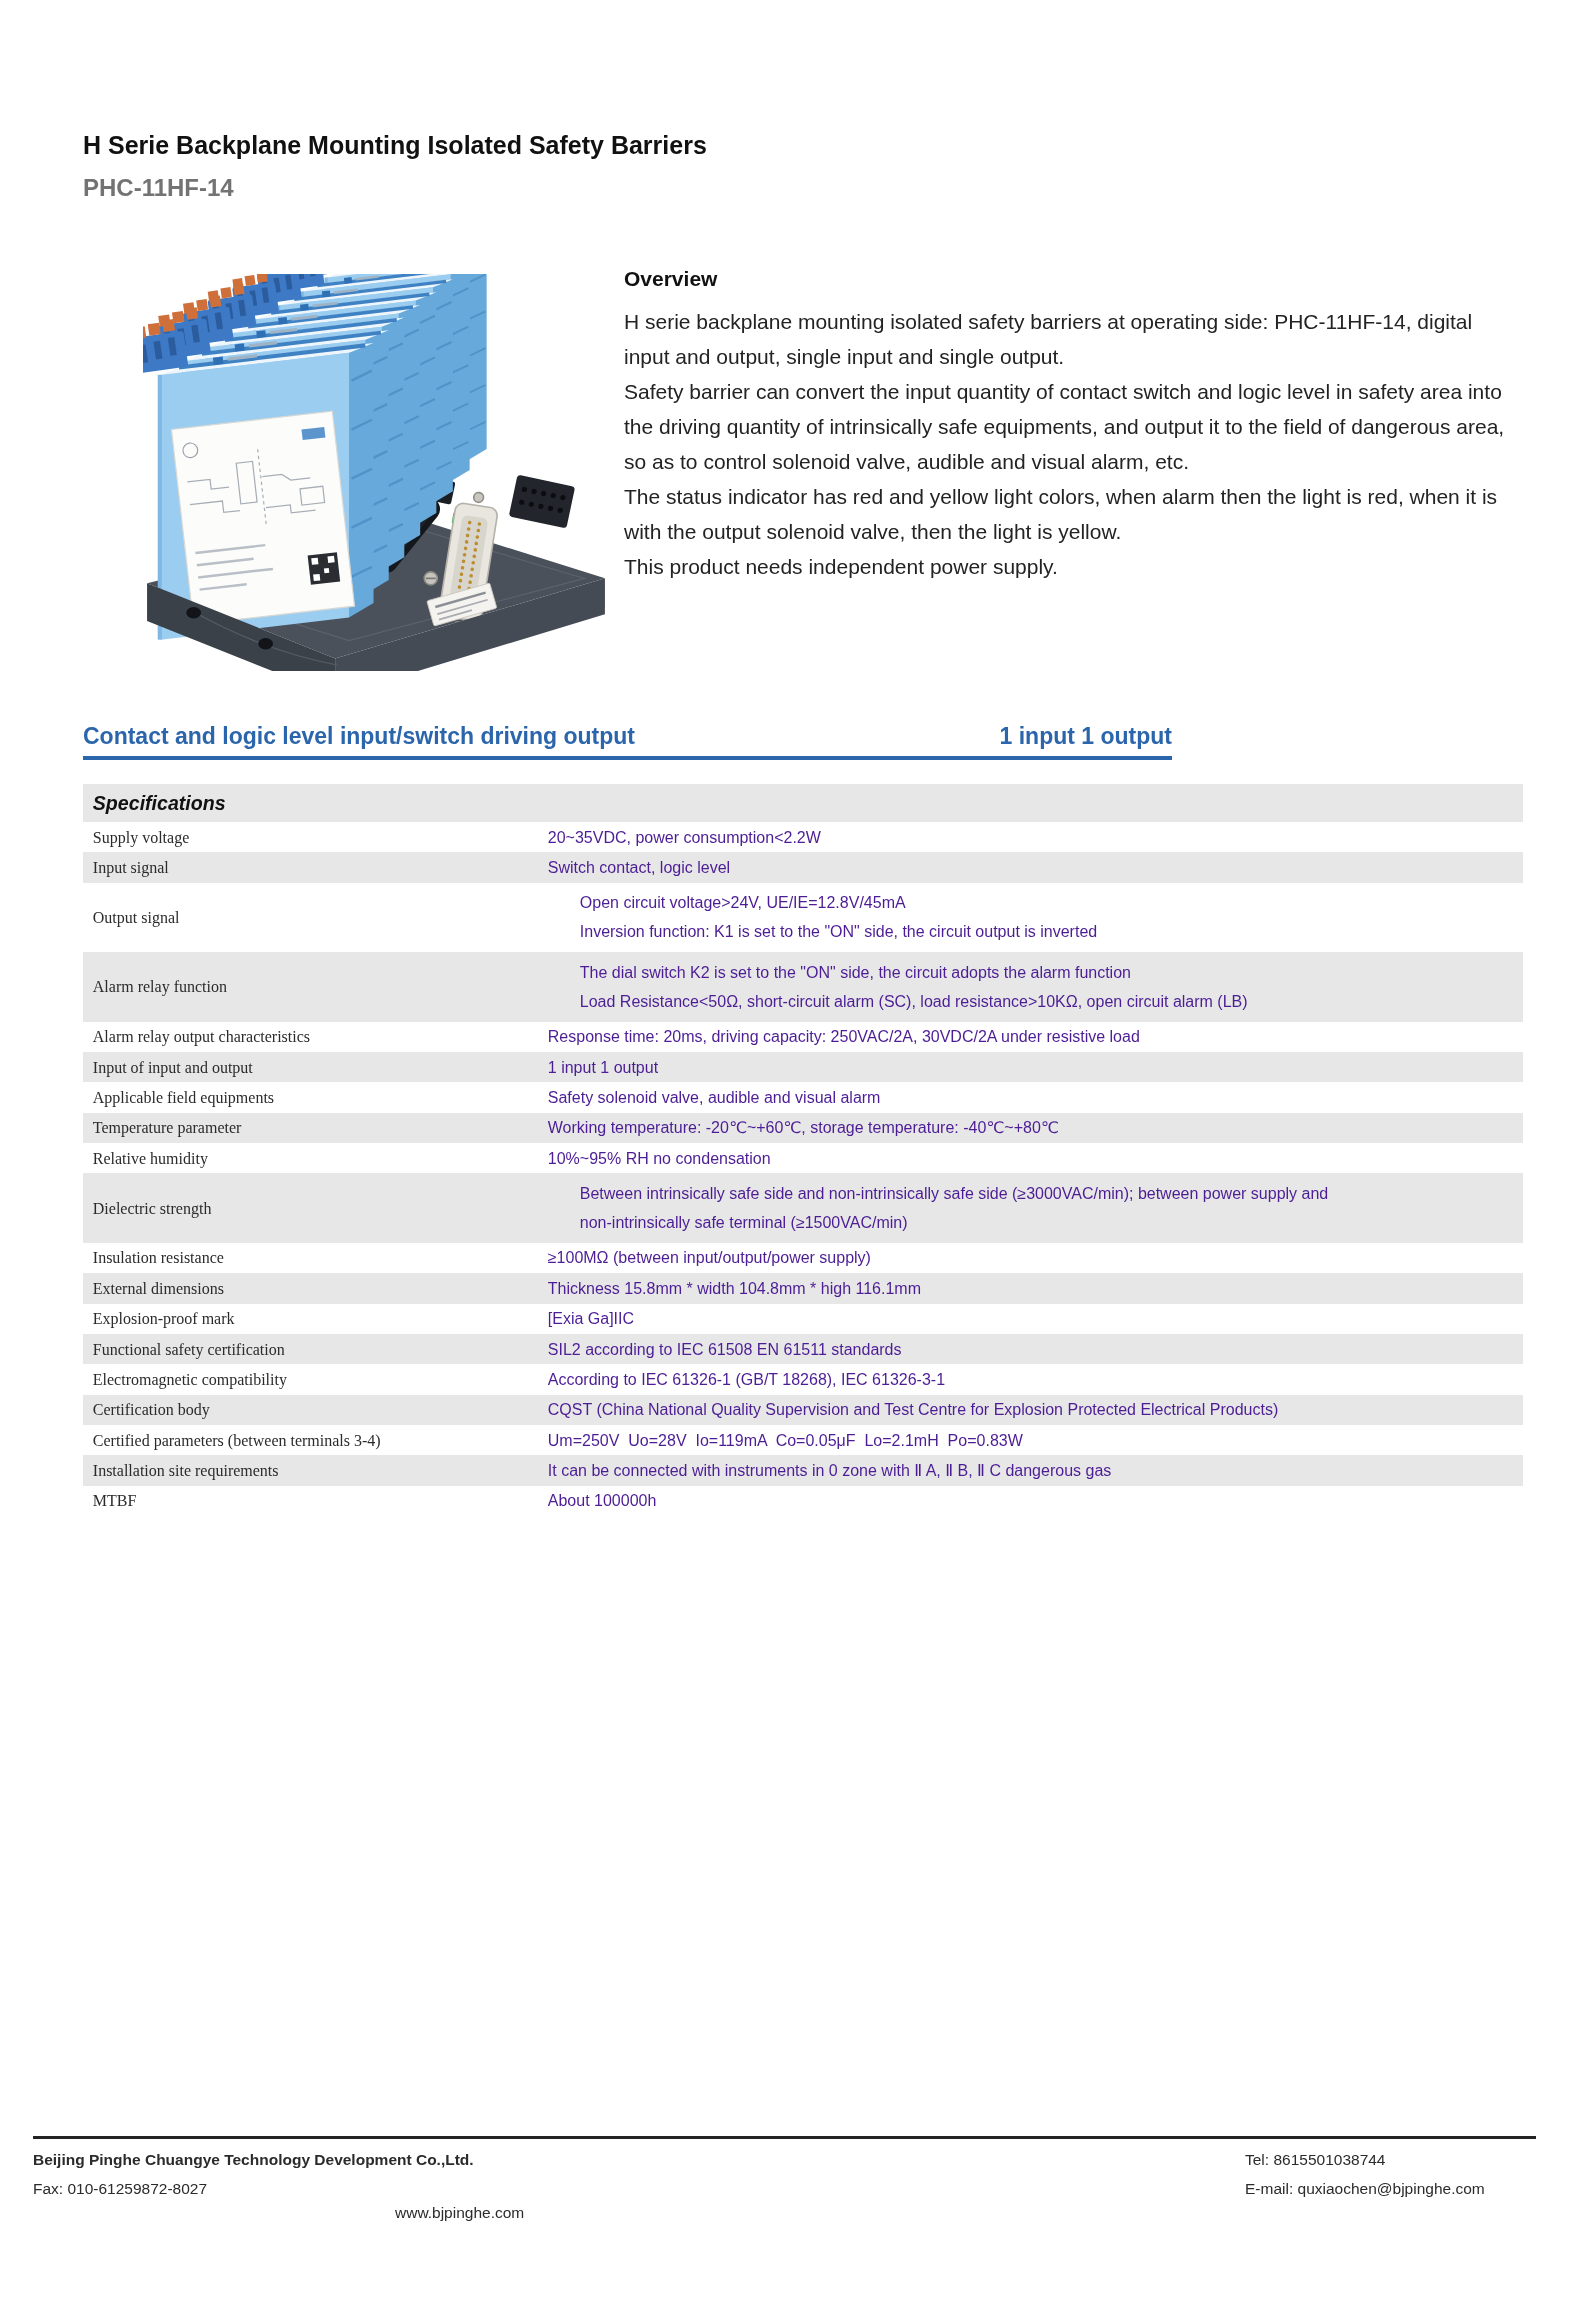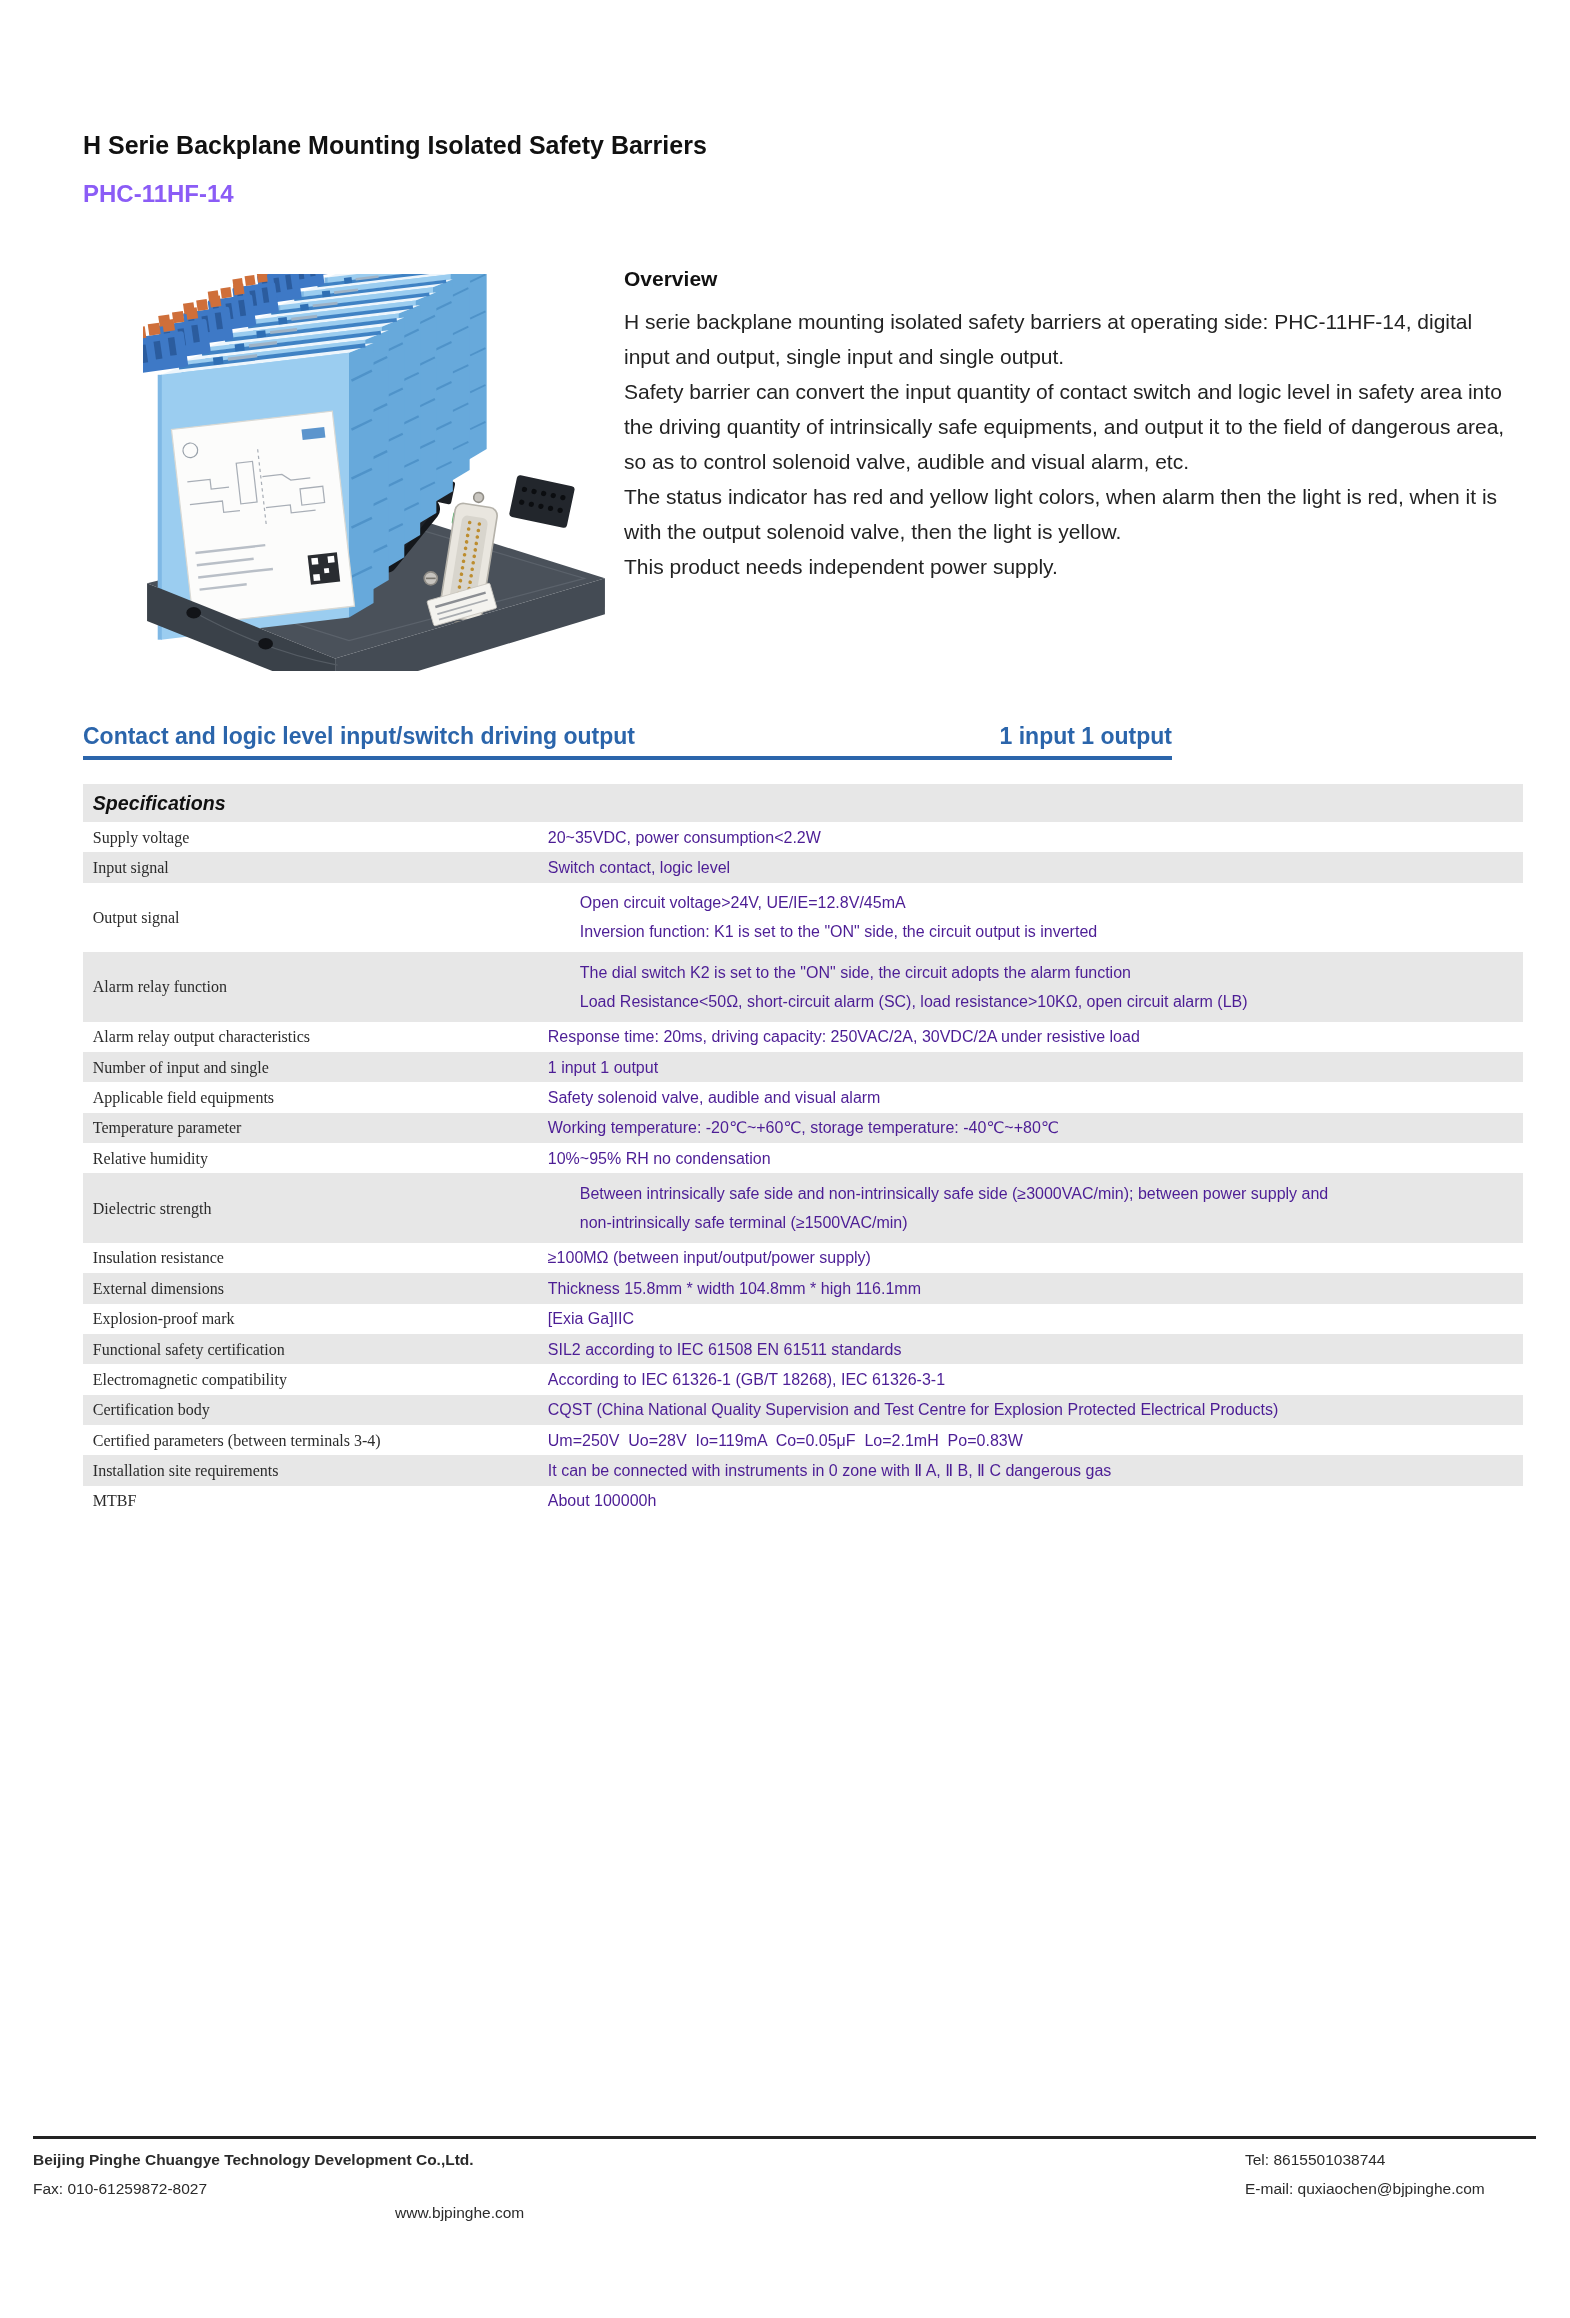--- a/index.html
+++ b/index.html
@@ -2,21 +2,21 @@
 <html style="font-size:13px"><head>
 <meta charset="utf-8">
 <style>
   html,body{margin:0;padding:0;background:#ffffff;}
   body{width:1570px;height:2319px;position:relative;overflow:hidden;
        font-family:"Liberation Sans","DejaVu Sans",sans-serif;color:#232323;}
 
   
   .title-block{position:absolute;left:83px;top:129px;}
   .title-block h1{margin:0;font-size:25px;line-height:33px;font-weight:bold;color:#111;}
-  .title-block h2{margin:18px 0 0 0;font-size:24px;font-weight:bold;color:#8b5cf6;}
+  .title-block h2{margin:12px 0 0 0;font-size:24px;font-weight:bold;color:#737373;}
 
   
   .product{position:absolute;left:143px;top:274px;width:466px;height:397px;}
 
   
   .overview{position:absolute;left:624px;top:267px;width:893px;}
   .overview h3{margin:0 0 13px 0;font-size:21px;font-weight:bold;color:#111;}
   .overview p{margin:0;font-size:21px;line-height:35px;color:#232323;}
 
   
@@ -235,21 +235,21 @@
   <div class="spec-row alt multi">
     <div class="spec-label">Alarm relay function</div>
     <div class="spec-value">The dial switch K2 is set to the "ON" side, the circuit adopts the alarm function
 Load Resistance&lt;50Ω, short-circuit alarm (SC), load resistance&gt;10KΩ, open circuit alarm (LB)</div>
   </div>
   <div class="spec-row">
     <div class="spec-label">Alarm relay output characteristics</div>
     <div class="spec-value">Response time: 20ms, driving capacity: 250VAC/2A, 30VDC/2A under resistive load</div>
   </div>
   <div class="spec-row alt">
-    <div class="spec-label">Number of input and single</div>
+    <div class="spec-label">Input of input and output</div>
     <div class="spec-value">1 input 1 output</div>
   </div>
   <div class="spec-row">
     <div class="spec-label">Applicable field equipments</div>
     <div class="spec-value">Safety solenoid valve, audible and visual alarm</div>
   </div>
   <div class="spec-row alt">
     <div class="spec-label">Temperature parameter</div>
     <div class="spec-value">Working temperature: -20℃~+60℃, storage temperature: -40℃~+80℃</div>
   </div>

